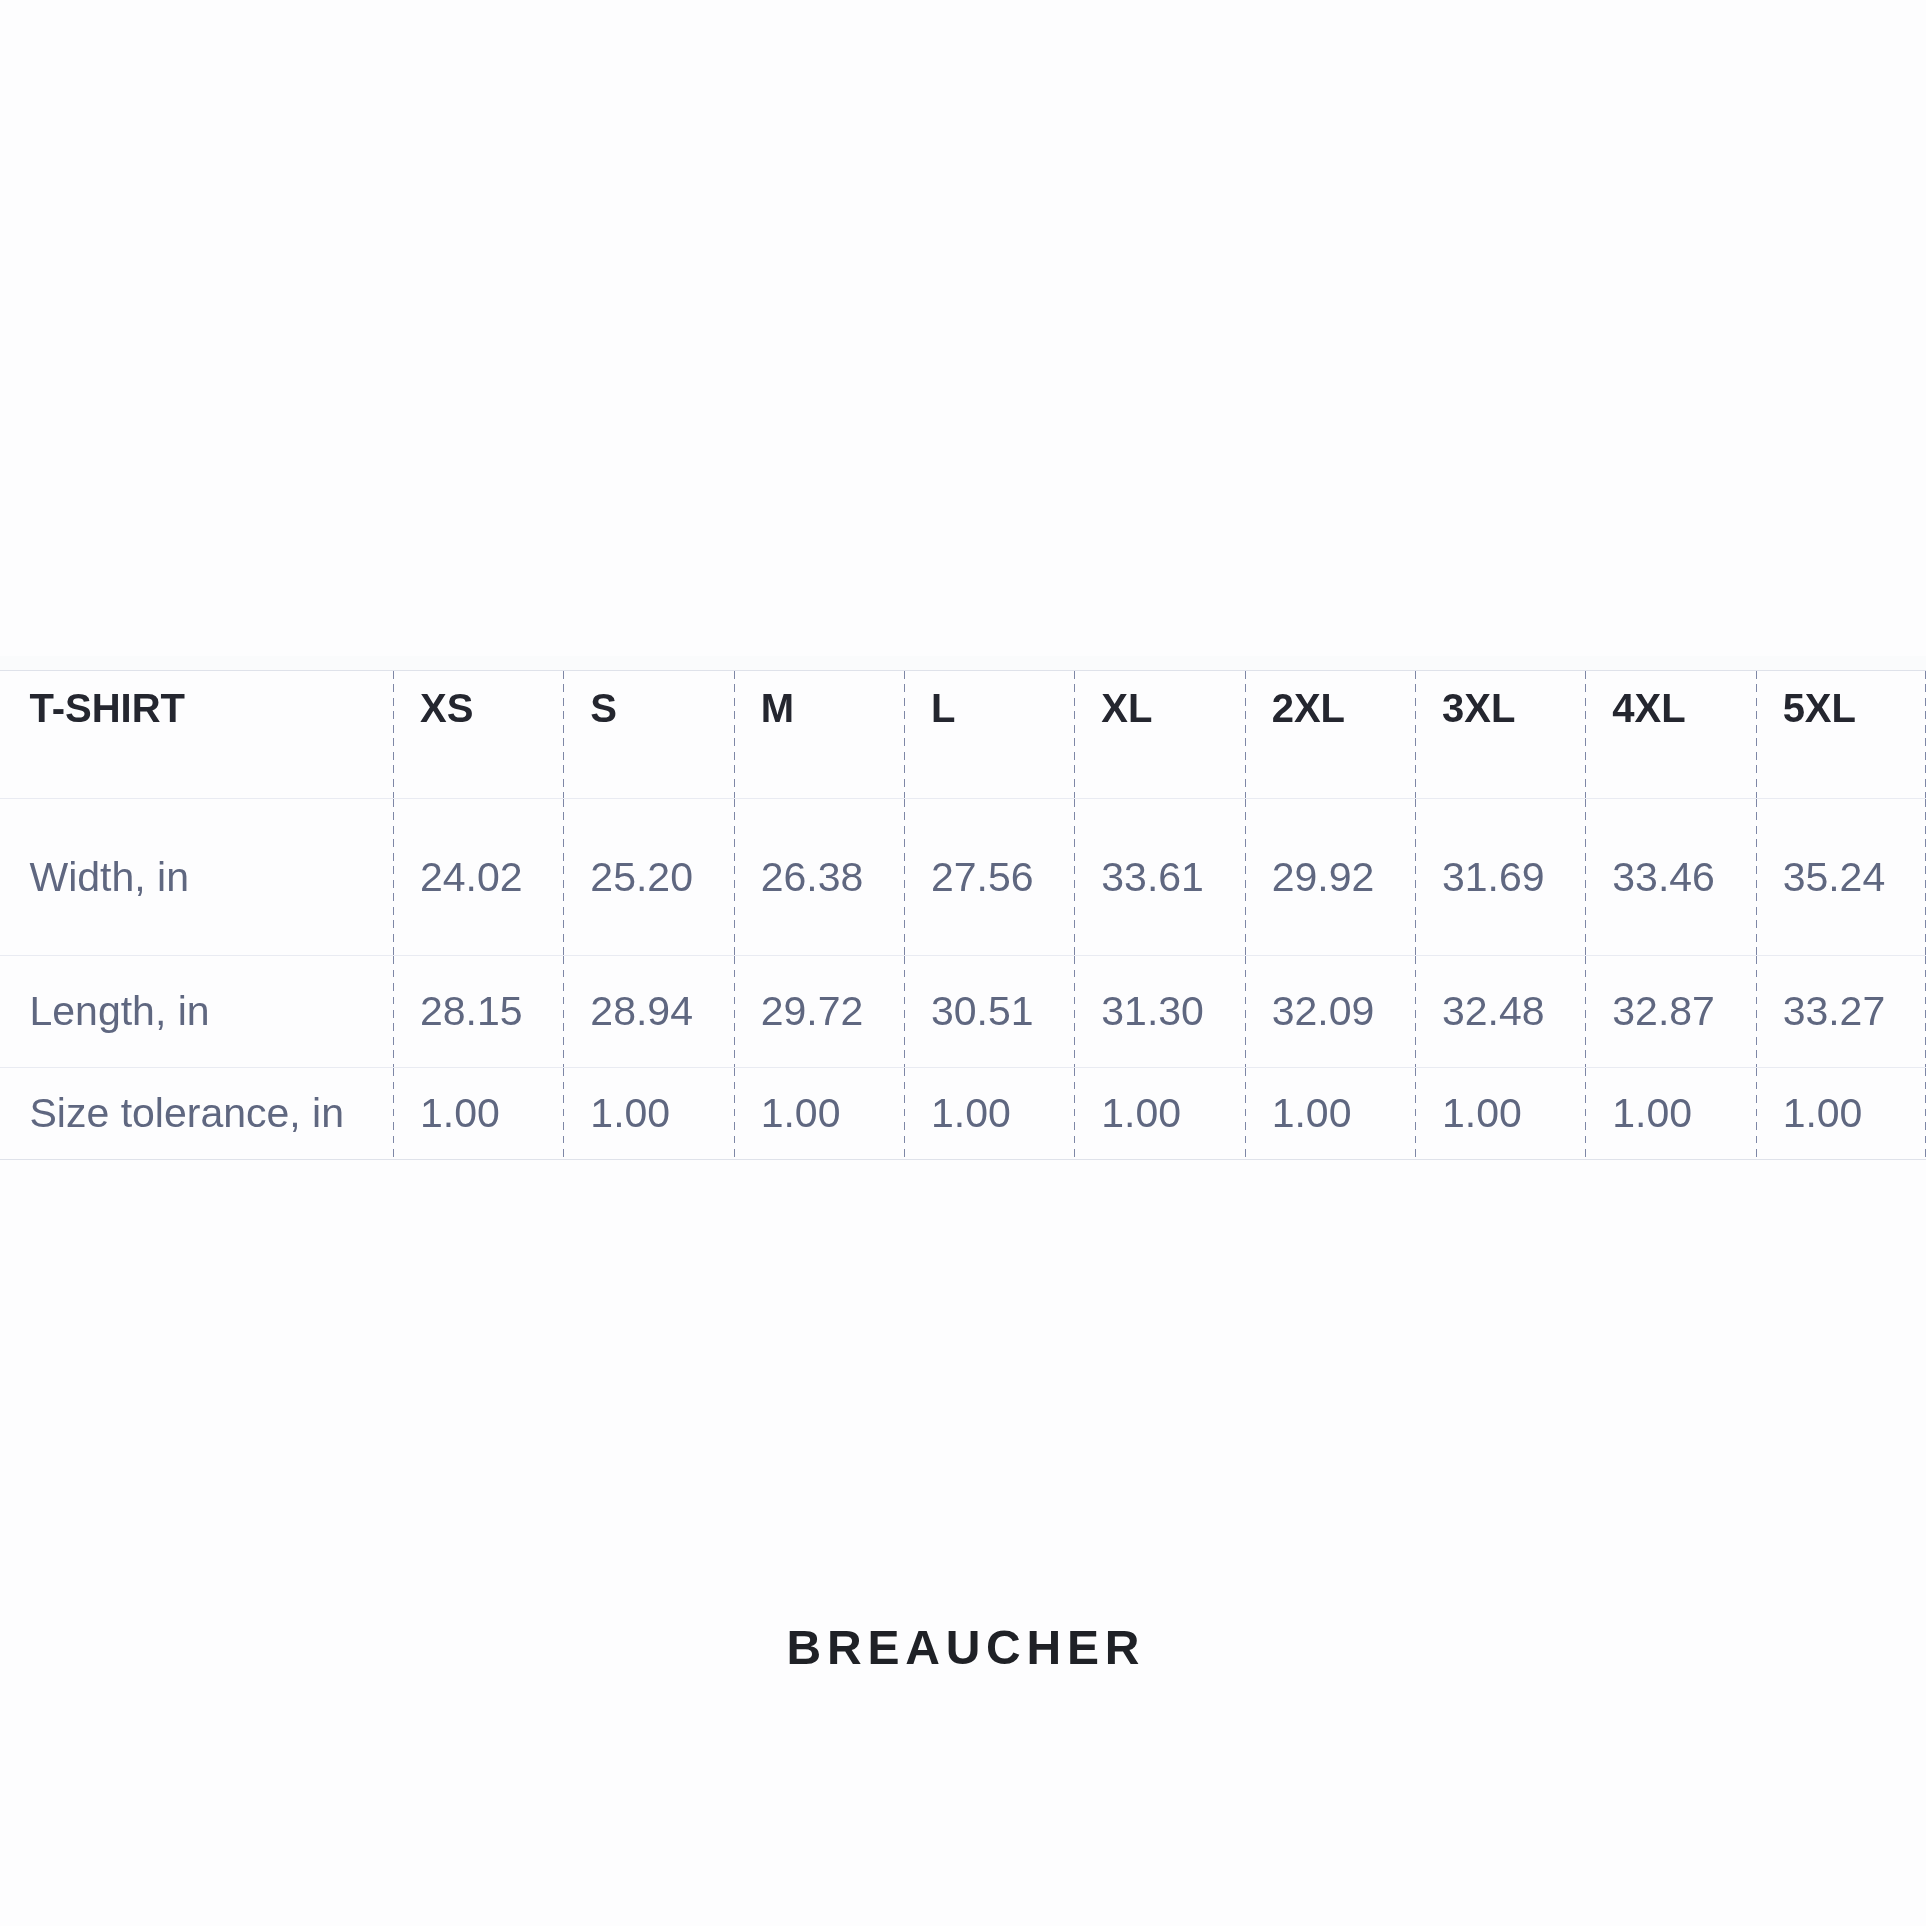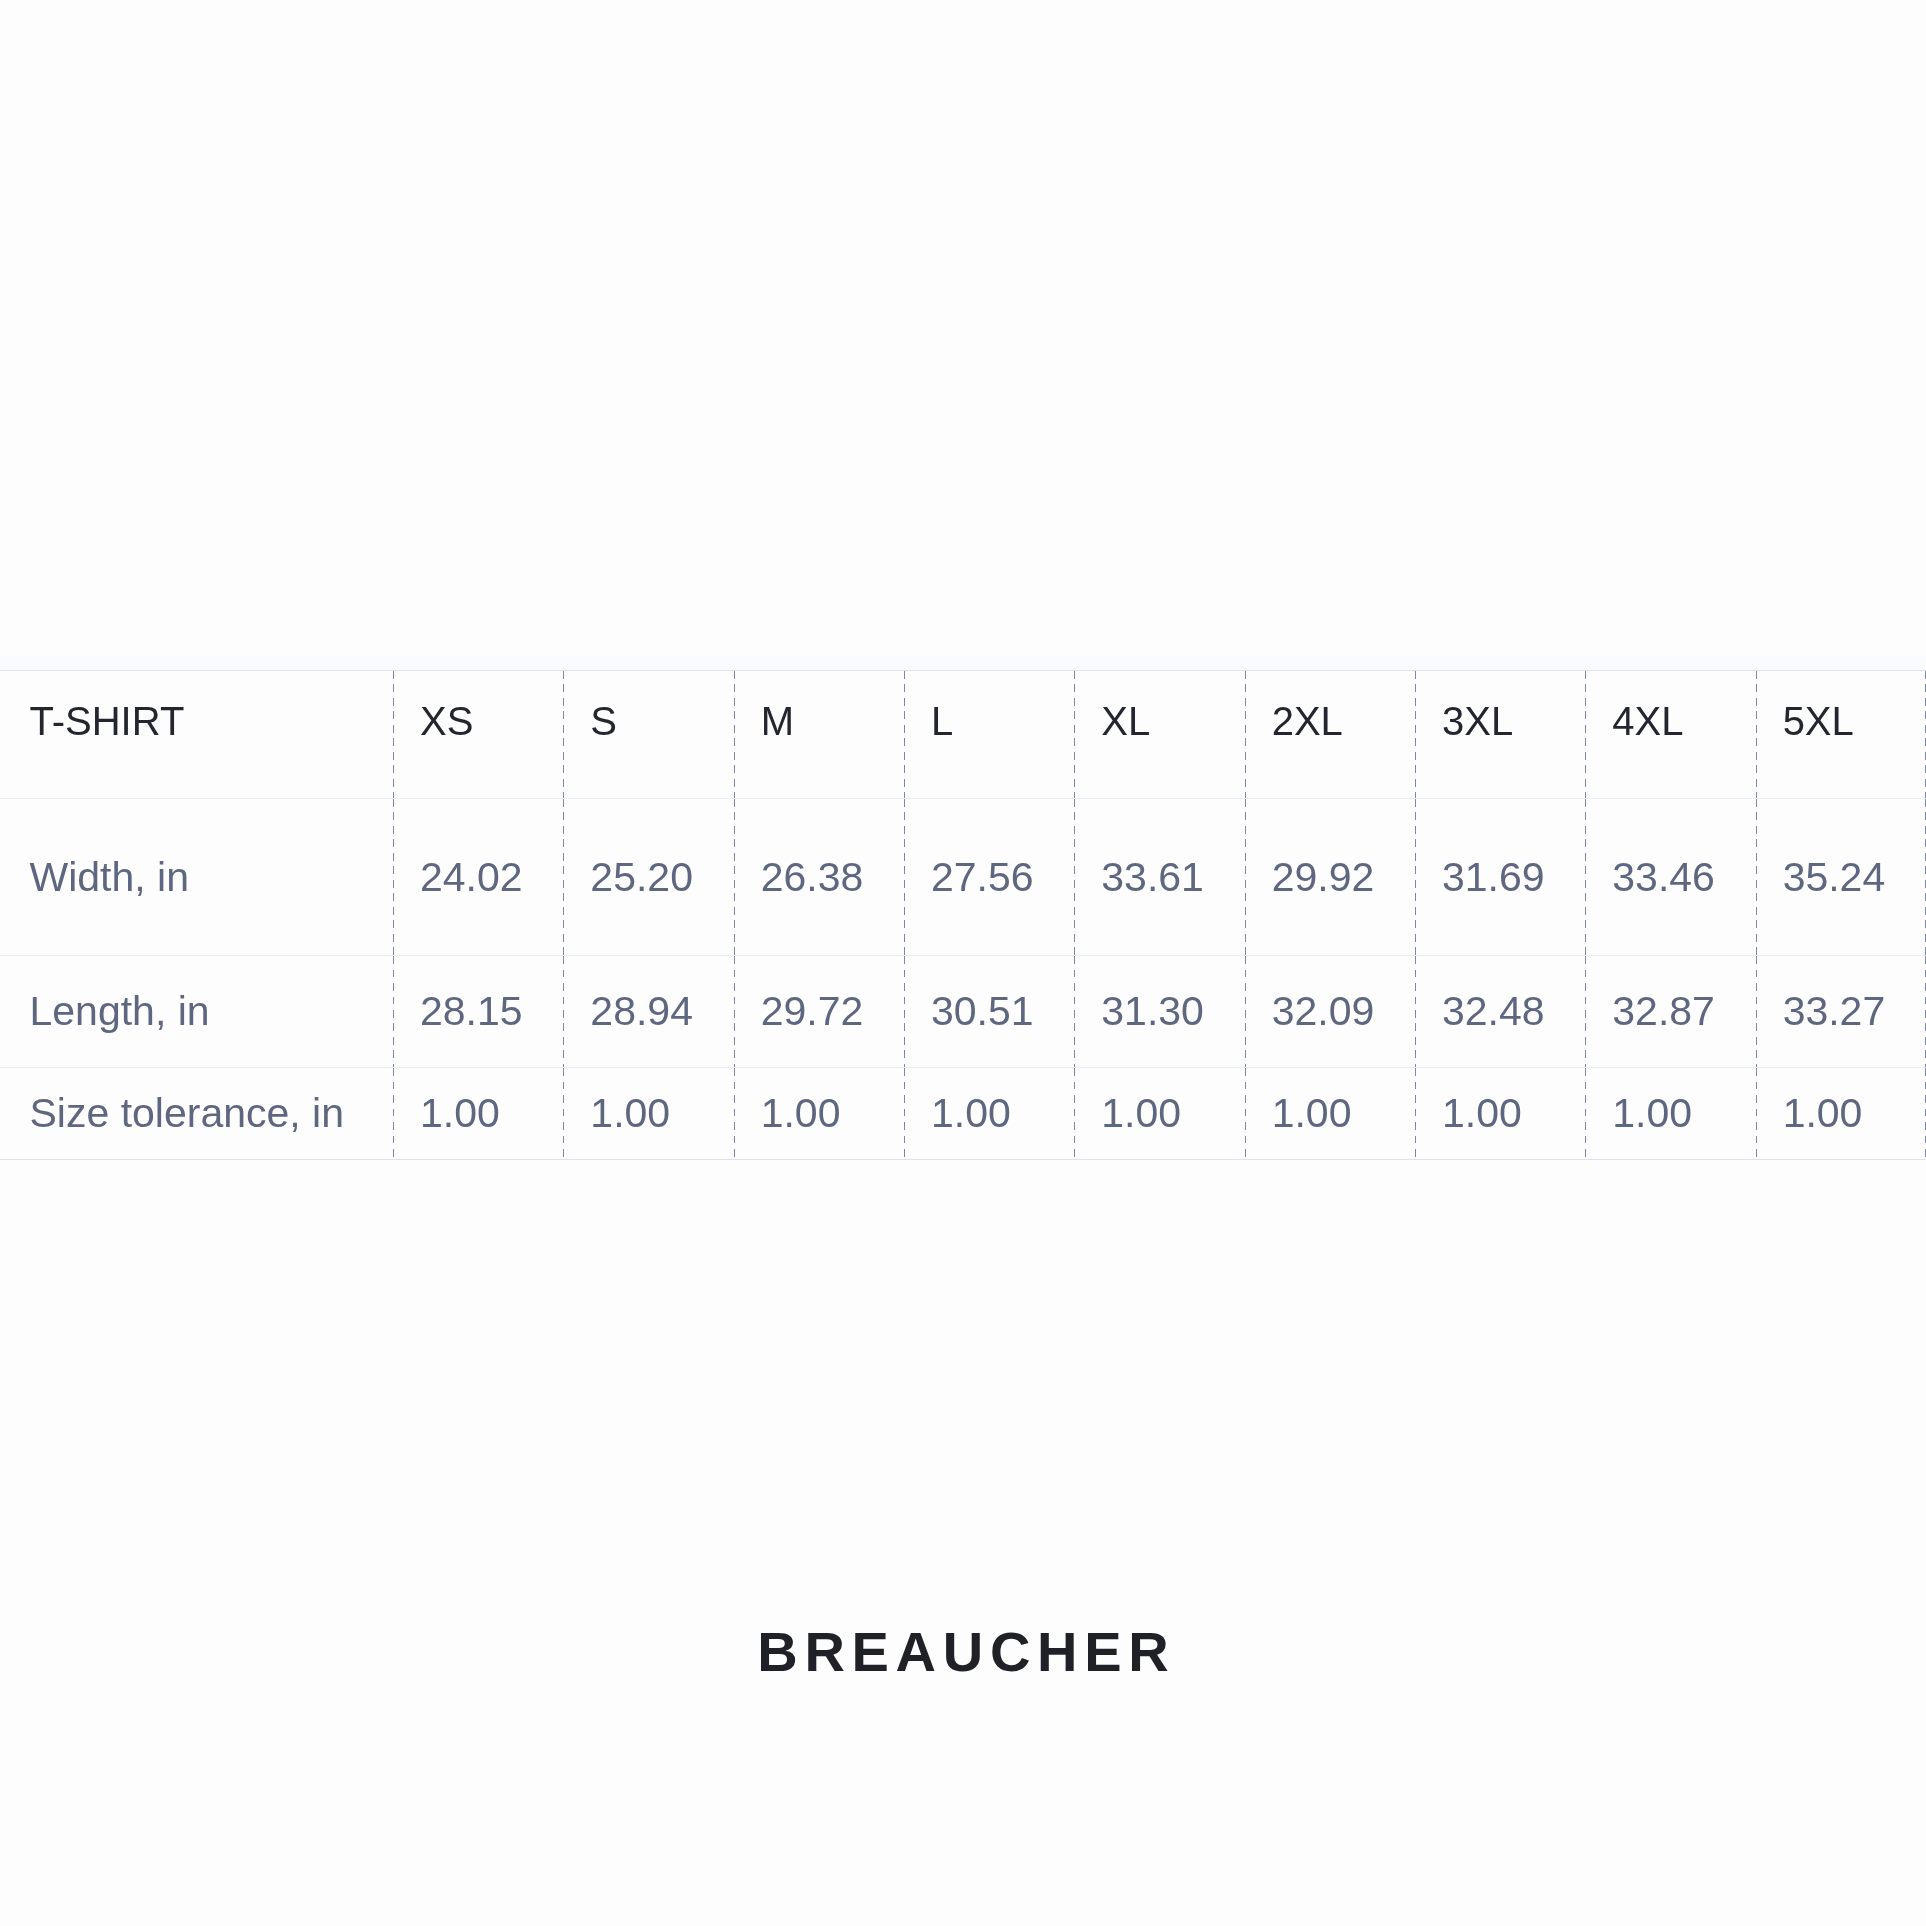--- a/index.html
+++ b/index.html
@@ -50,23 +50,23 @@
   tr.r-sleeve { height: 116px; }
   tr.r-tolerance { height: 92px; }
 
   th, td {
     text-align: left;
     white-space: nowrap;
     overflow: hidden;
   }
   thead th {
     vertical-align: top;
-    padding-top: 28px;
+    padding-top: 15px;
     font-size: 40px;
-    font-weight: 400;
+    font-weight: 700;
     color: #24262f;
   }
   tbody td {
     vertical-align: middle;
     font-size: 41px;
     font-weight: 400;
     color: #5f6780;
   }
   .label-cell { padding-left: 29.5px; }
 
@@ -86,21 +86,21 @@
     background-repeat: no-repeat, no-repeat;
     background-position: left top, right top;
   }
 
   .brand {
     position: absolute;
     top: 1624px;
     left: 0;
     width: 100%;
     text-align: center;
-    font-size: 56px;
+    font-size: 48px;
     line-height: 1;
     font-weight: 700;
     letter-spacing: 0.12em;
     text-indent: 0.12em;
     color: #1f2126;
   }
 </style>
 </head>
 <body>
 

